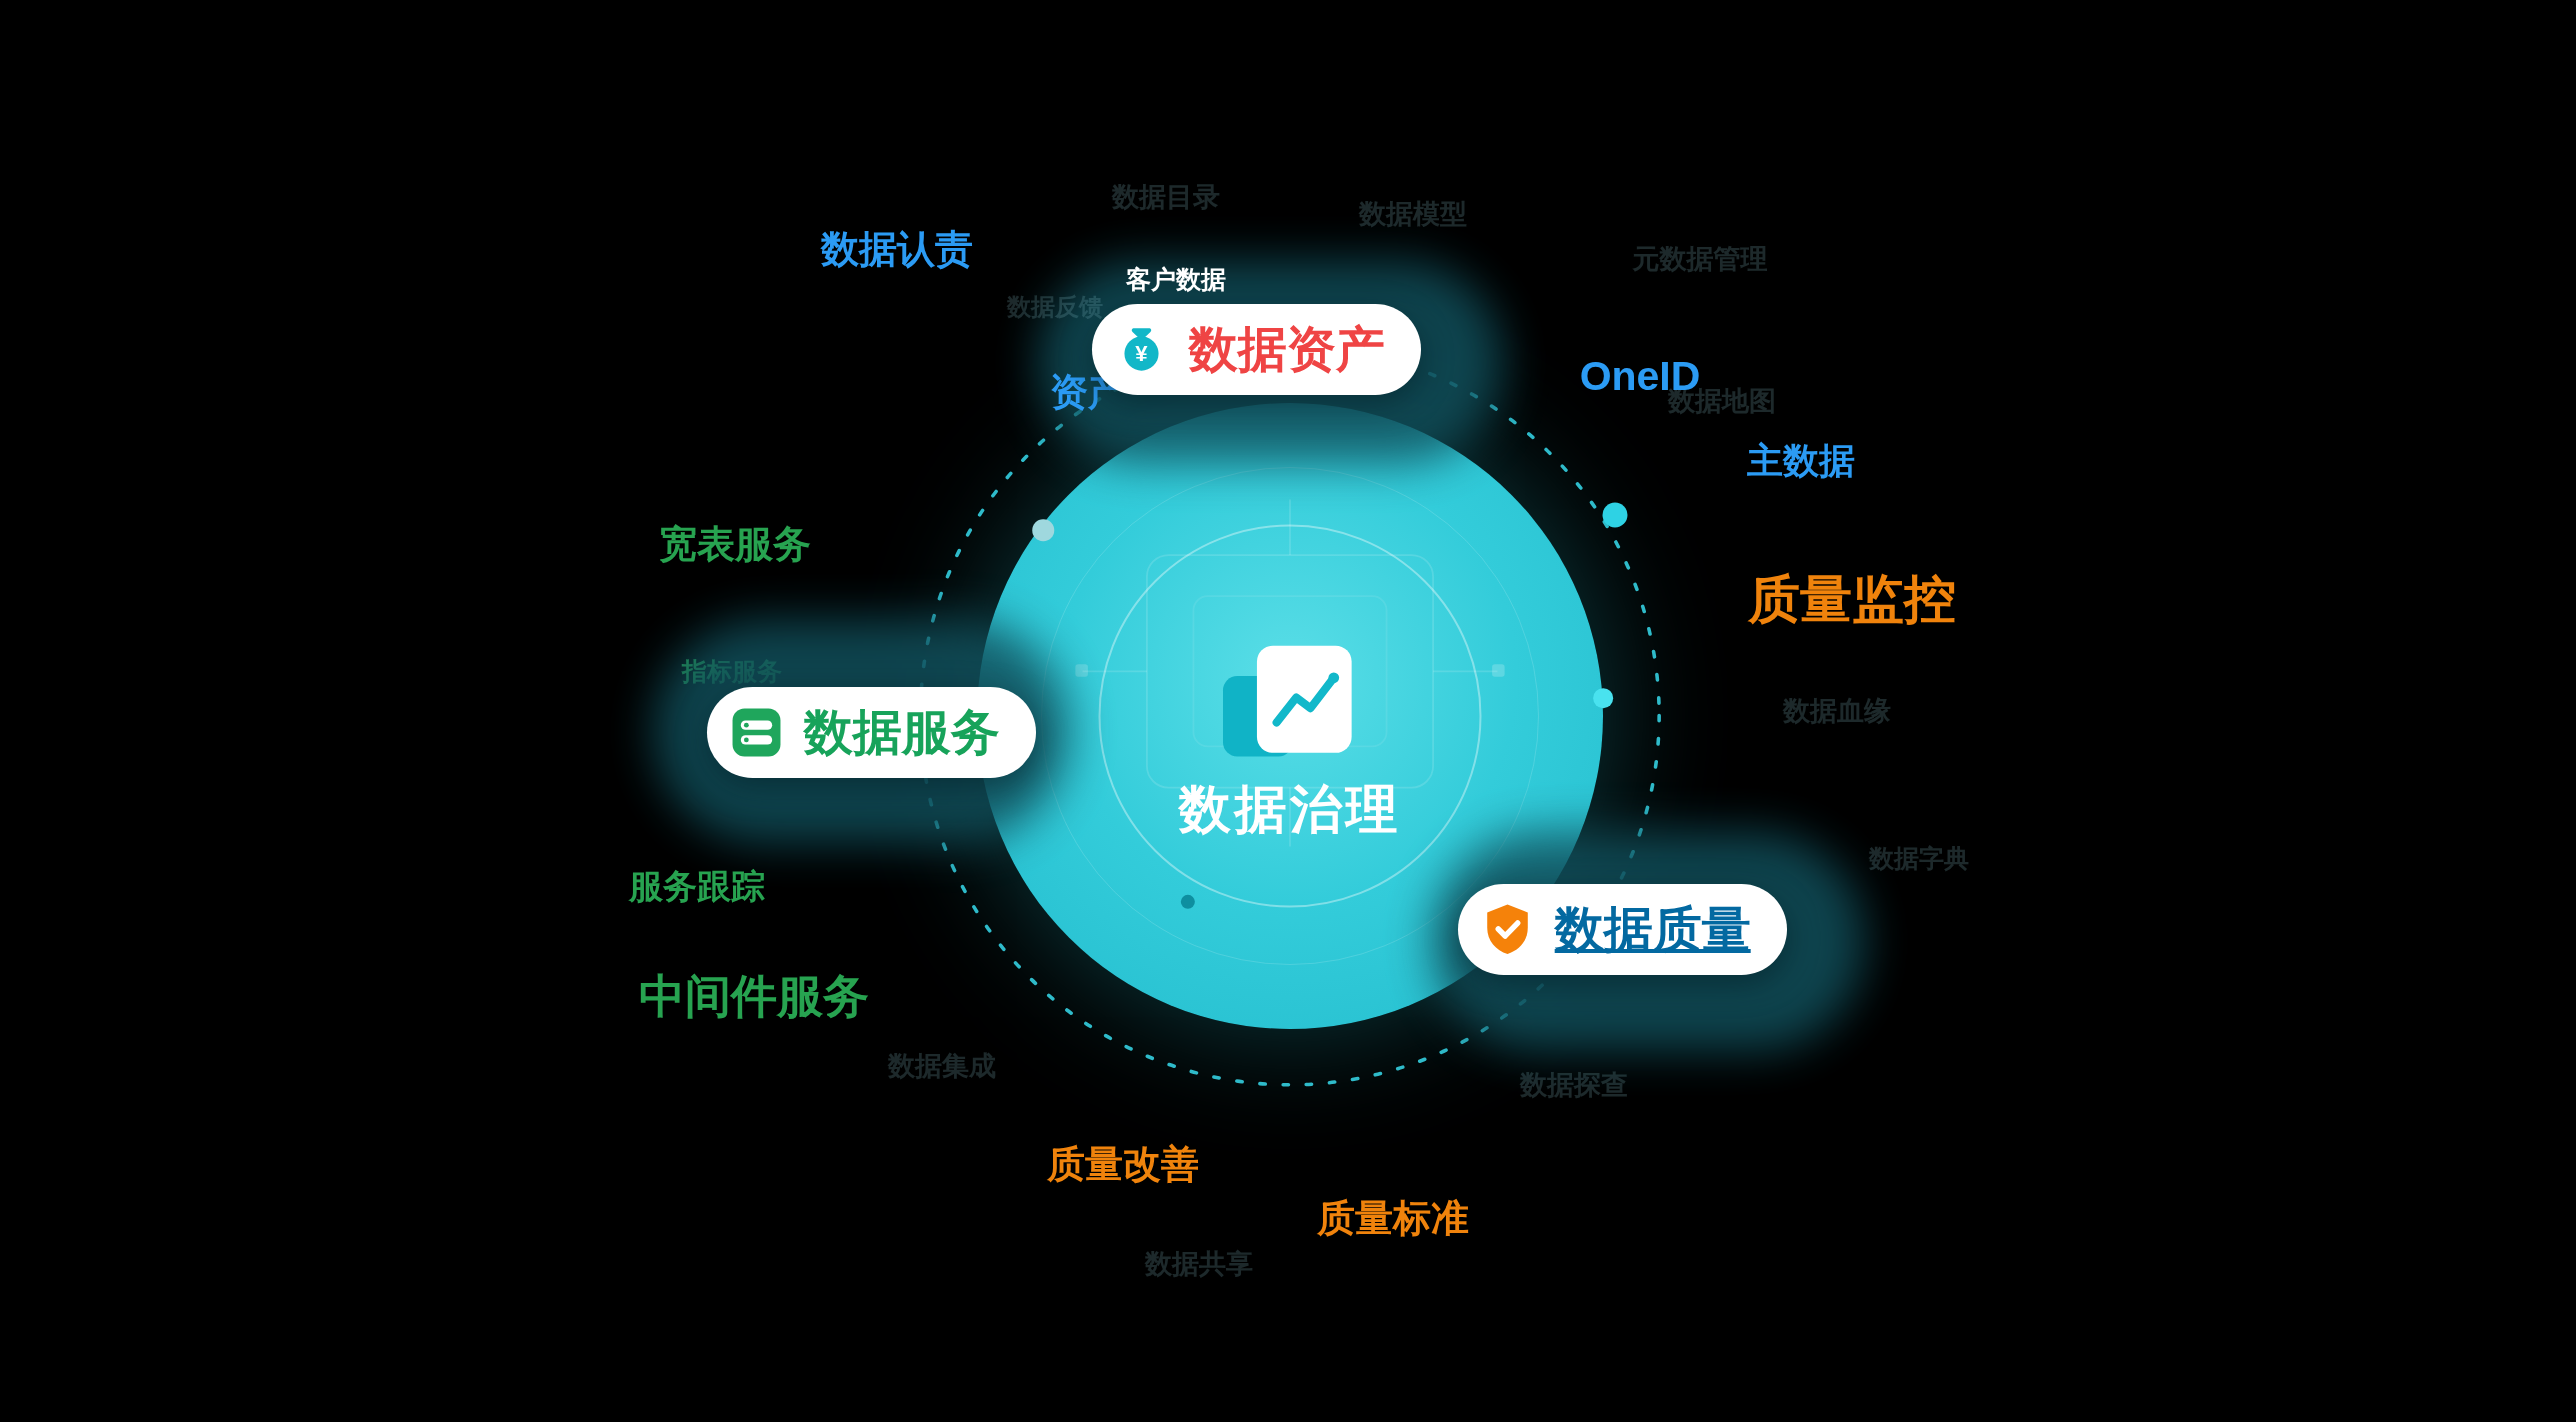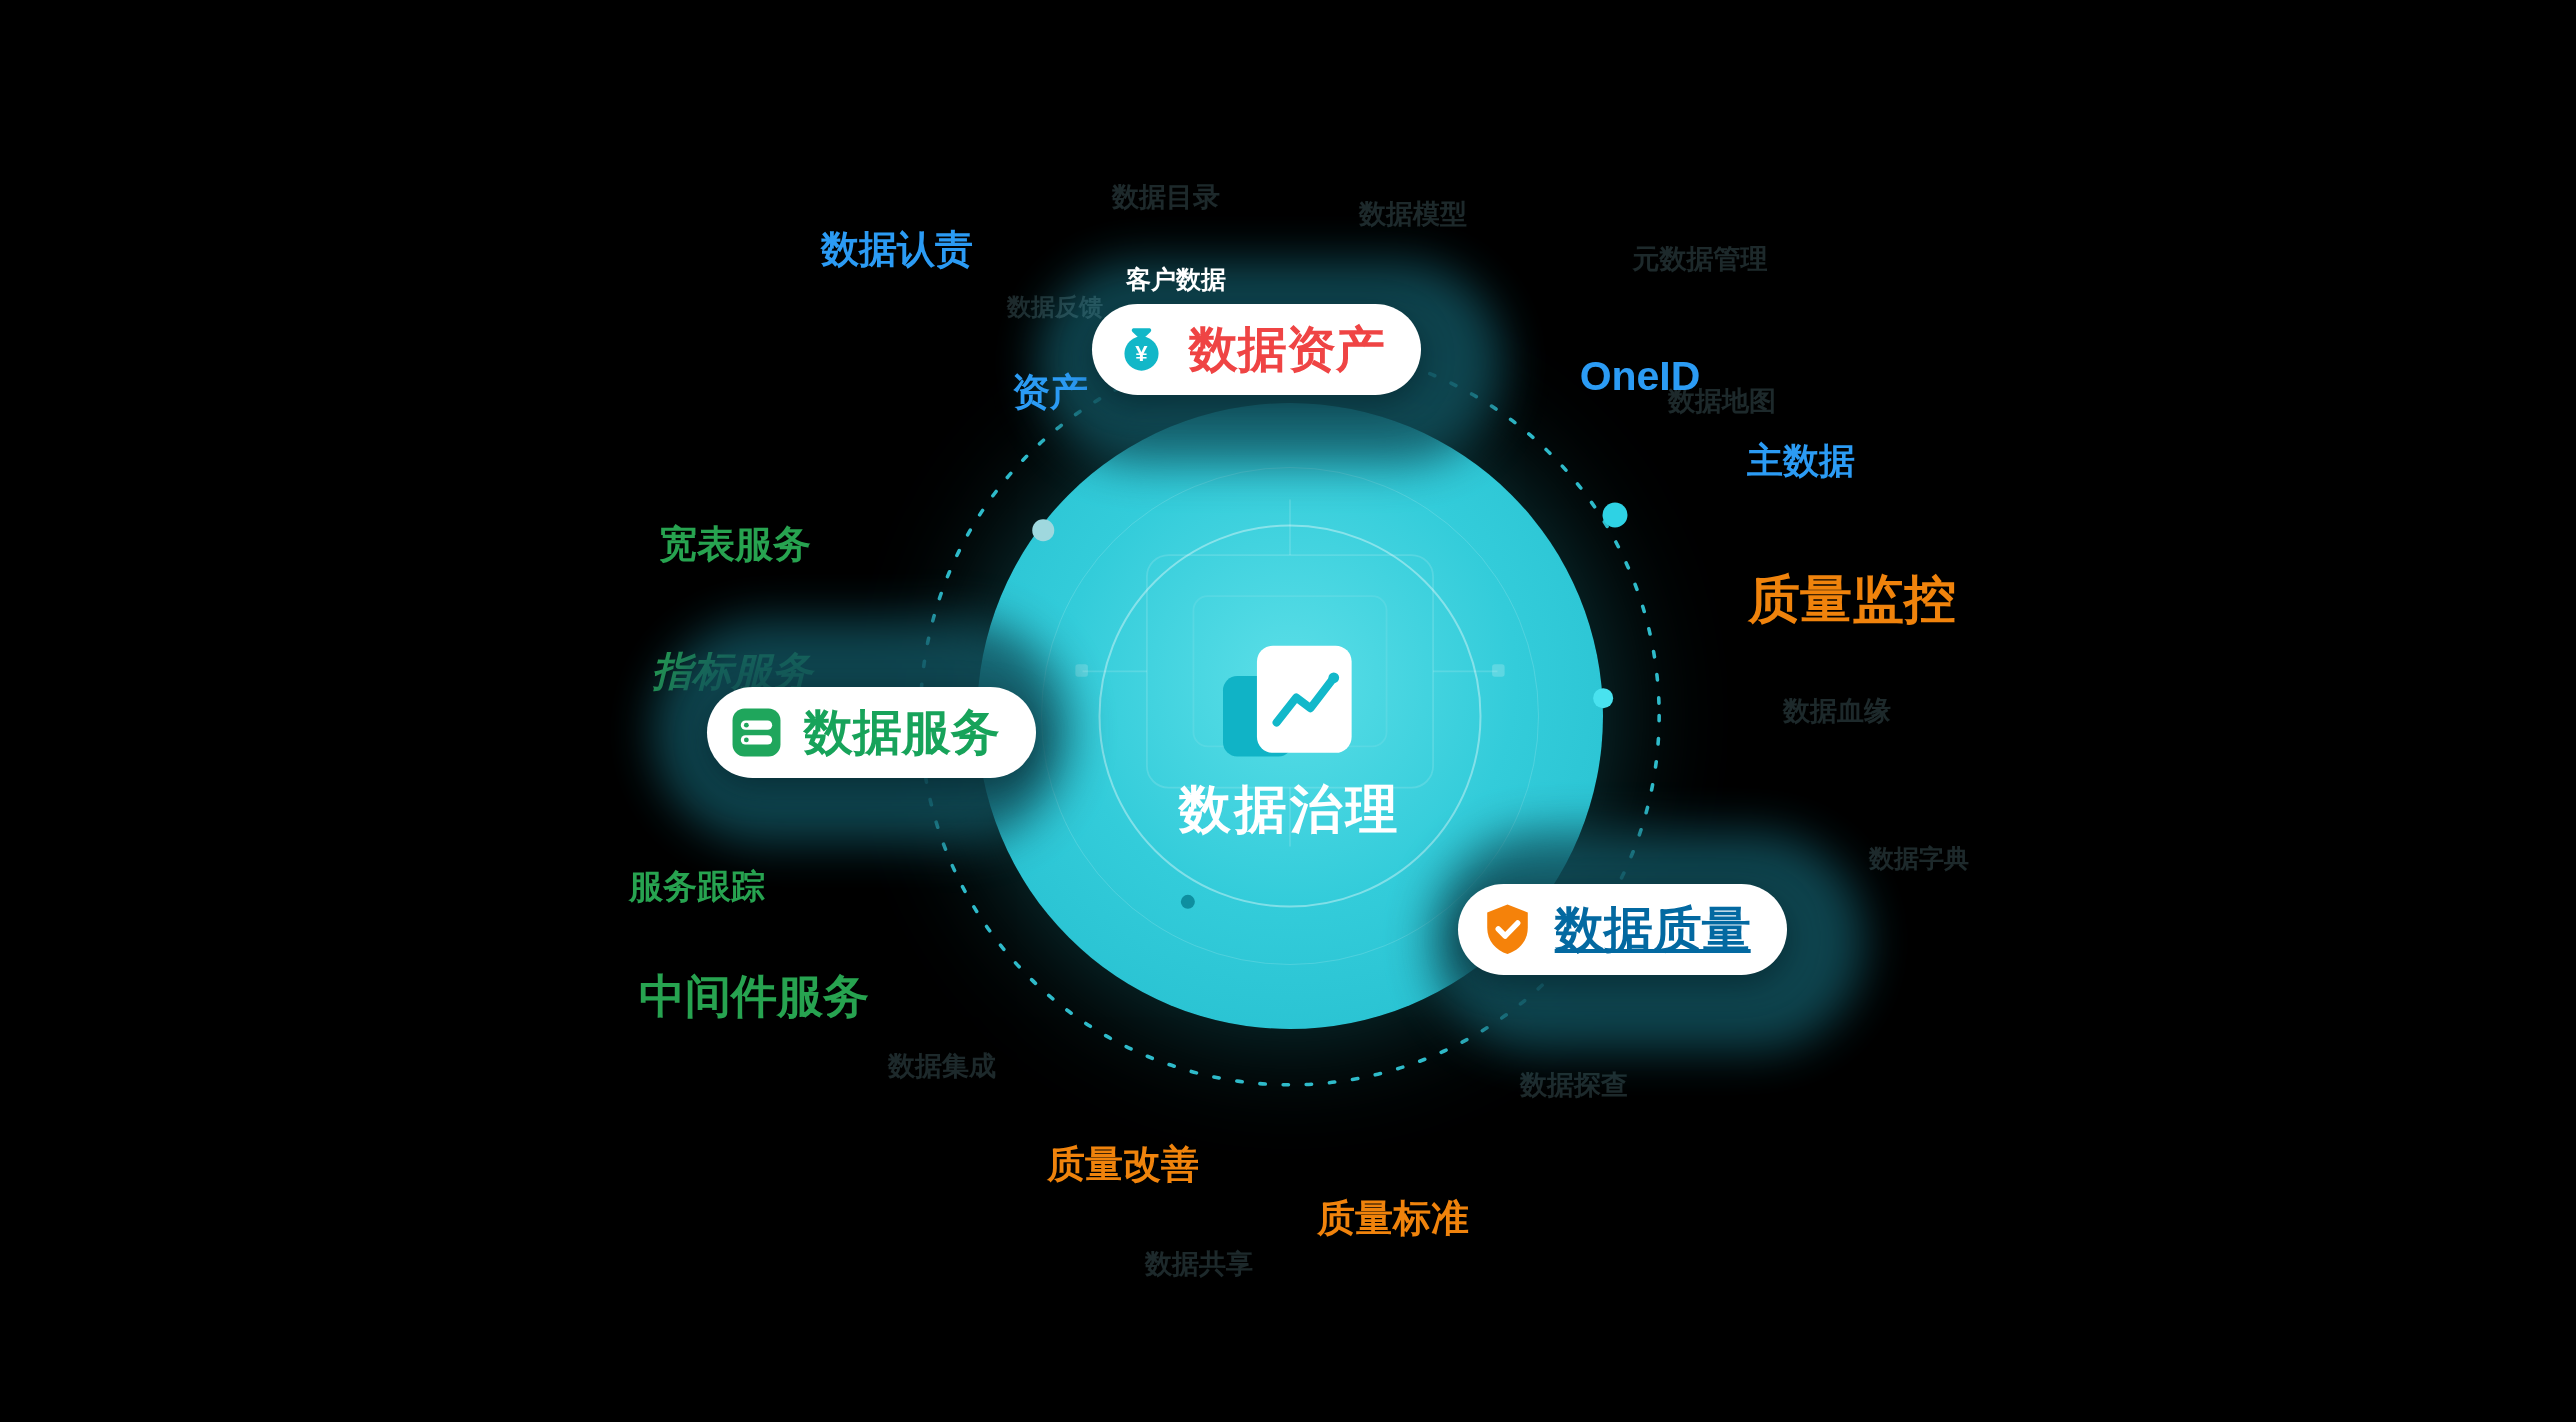--- a/index.html
+++ b/index.html
@@ -67,21 +67,21 @@
 </style>
 </head>
 <body>
 
 <div id="stage">
 
   <svg class="orbit-svg" width="2576" height="1422" viewBox="0 0 2880 1590">
     <circle cx="1442" cy="800" r="413" fill="none" stroke="#35cfe0" stroke-width="4" stroke-dasharray="6 20" stroke-linecap="round" opacity="0.9"></circle>
   </svg>
 
-  <span class="label green under" style="left:732px;top:671px;font-size:40px;font-style:italic;">指标服务</span>
+  <span class="label green under" style="left:732px;top:671px;font-size:25px;">指标服务</span>
 
   <div class="big-circle"></div>
 
   <svg class="circuit" width="626" height="626" viewBox="0 0 700 700">
     <g stroke="rgba(255,255,255,0.14)" fill="none" stroke-width="2">
       <rect x="190" y="170" width="320" height="260" rx="24"></rect>
       <rect x="242" y="216" width="216" height="168" rx="16" stroke="rgba(255,255,255,0.09)"></rect>
       <path d="M190 300 H118 M510 300 H582 M350 170 V108 M350 430 V496"></path>
     </g>
     <g fill="rgba(255,255,255,0.20)">
@@ -105,21 +105,21 @@
       <circle cx="134" cy="44" r="6" fill="#12b8ca"></circle>
     </svg>
   </div>
   <div class="center-title">数据治理</div>
 
   <div class="dot" style="left:1043px;top:530px;width:21.5px;height:21.5px;background:#9fd8de;"></div>
   <div class="dot" style="left:1615px;top:515px;width:25px;height:25px;background:#2ed2e4;"></div>
   <div class="dot" style="left:1603px;top:698px;width:19.7px;height:19.7px;background:#49e2ef;"></div>
   <div class="dot" style="left:1188px;top:902px;width:14.3px;height:14.3px;background:#0e8fa0;"></div>
 
-  <span class="label blue" style="left:1050px;top:365px;font-size:38px;z-index:5;margin-top:27px;">资产</span>
+  <span class="label blue" style="left:1088px;top:365px;font-size:38px;z-index:5;margin-top:27px;">资产</span>
 
   <div class="pill pill-assets">
     <svg class="icn" viewBox="0 0 64 64">
       <path d="M24 9 h16 c2.4 0 3.4 2.4 1.7 4L36 18.5 h-8 L22.3 13 C20.6 11.4 21.6 9 24 9 z" fill="#12b7c8"></path>
       <path d="M27 18.5 h10 c8.4 3 13.5 10 13.5 18.2 C50.5 47 41.5 55 32 55 S13.5 47 13.5 36.7 C13.5 28.5 18.6 21.5 27 18.5 z" fill="#12b7c8"></path>
       <text x="32" y="45" font-size="24" font-weight="bold" fill="#ffffff" text-anchor="middle">¥</text>
     </svg>
     <span class="txt">数据资产</span>
   </div>
 

